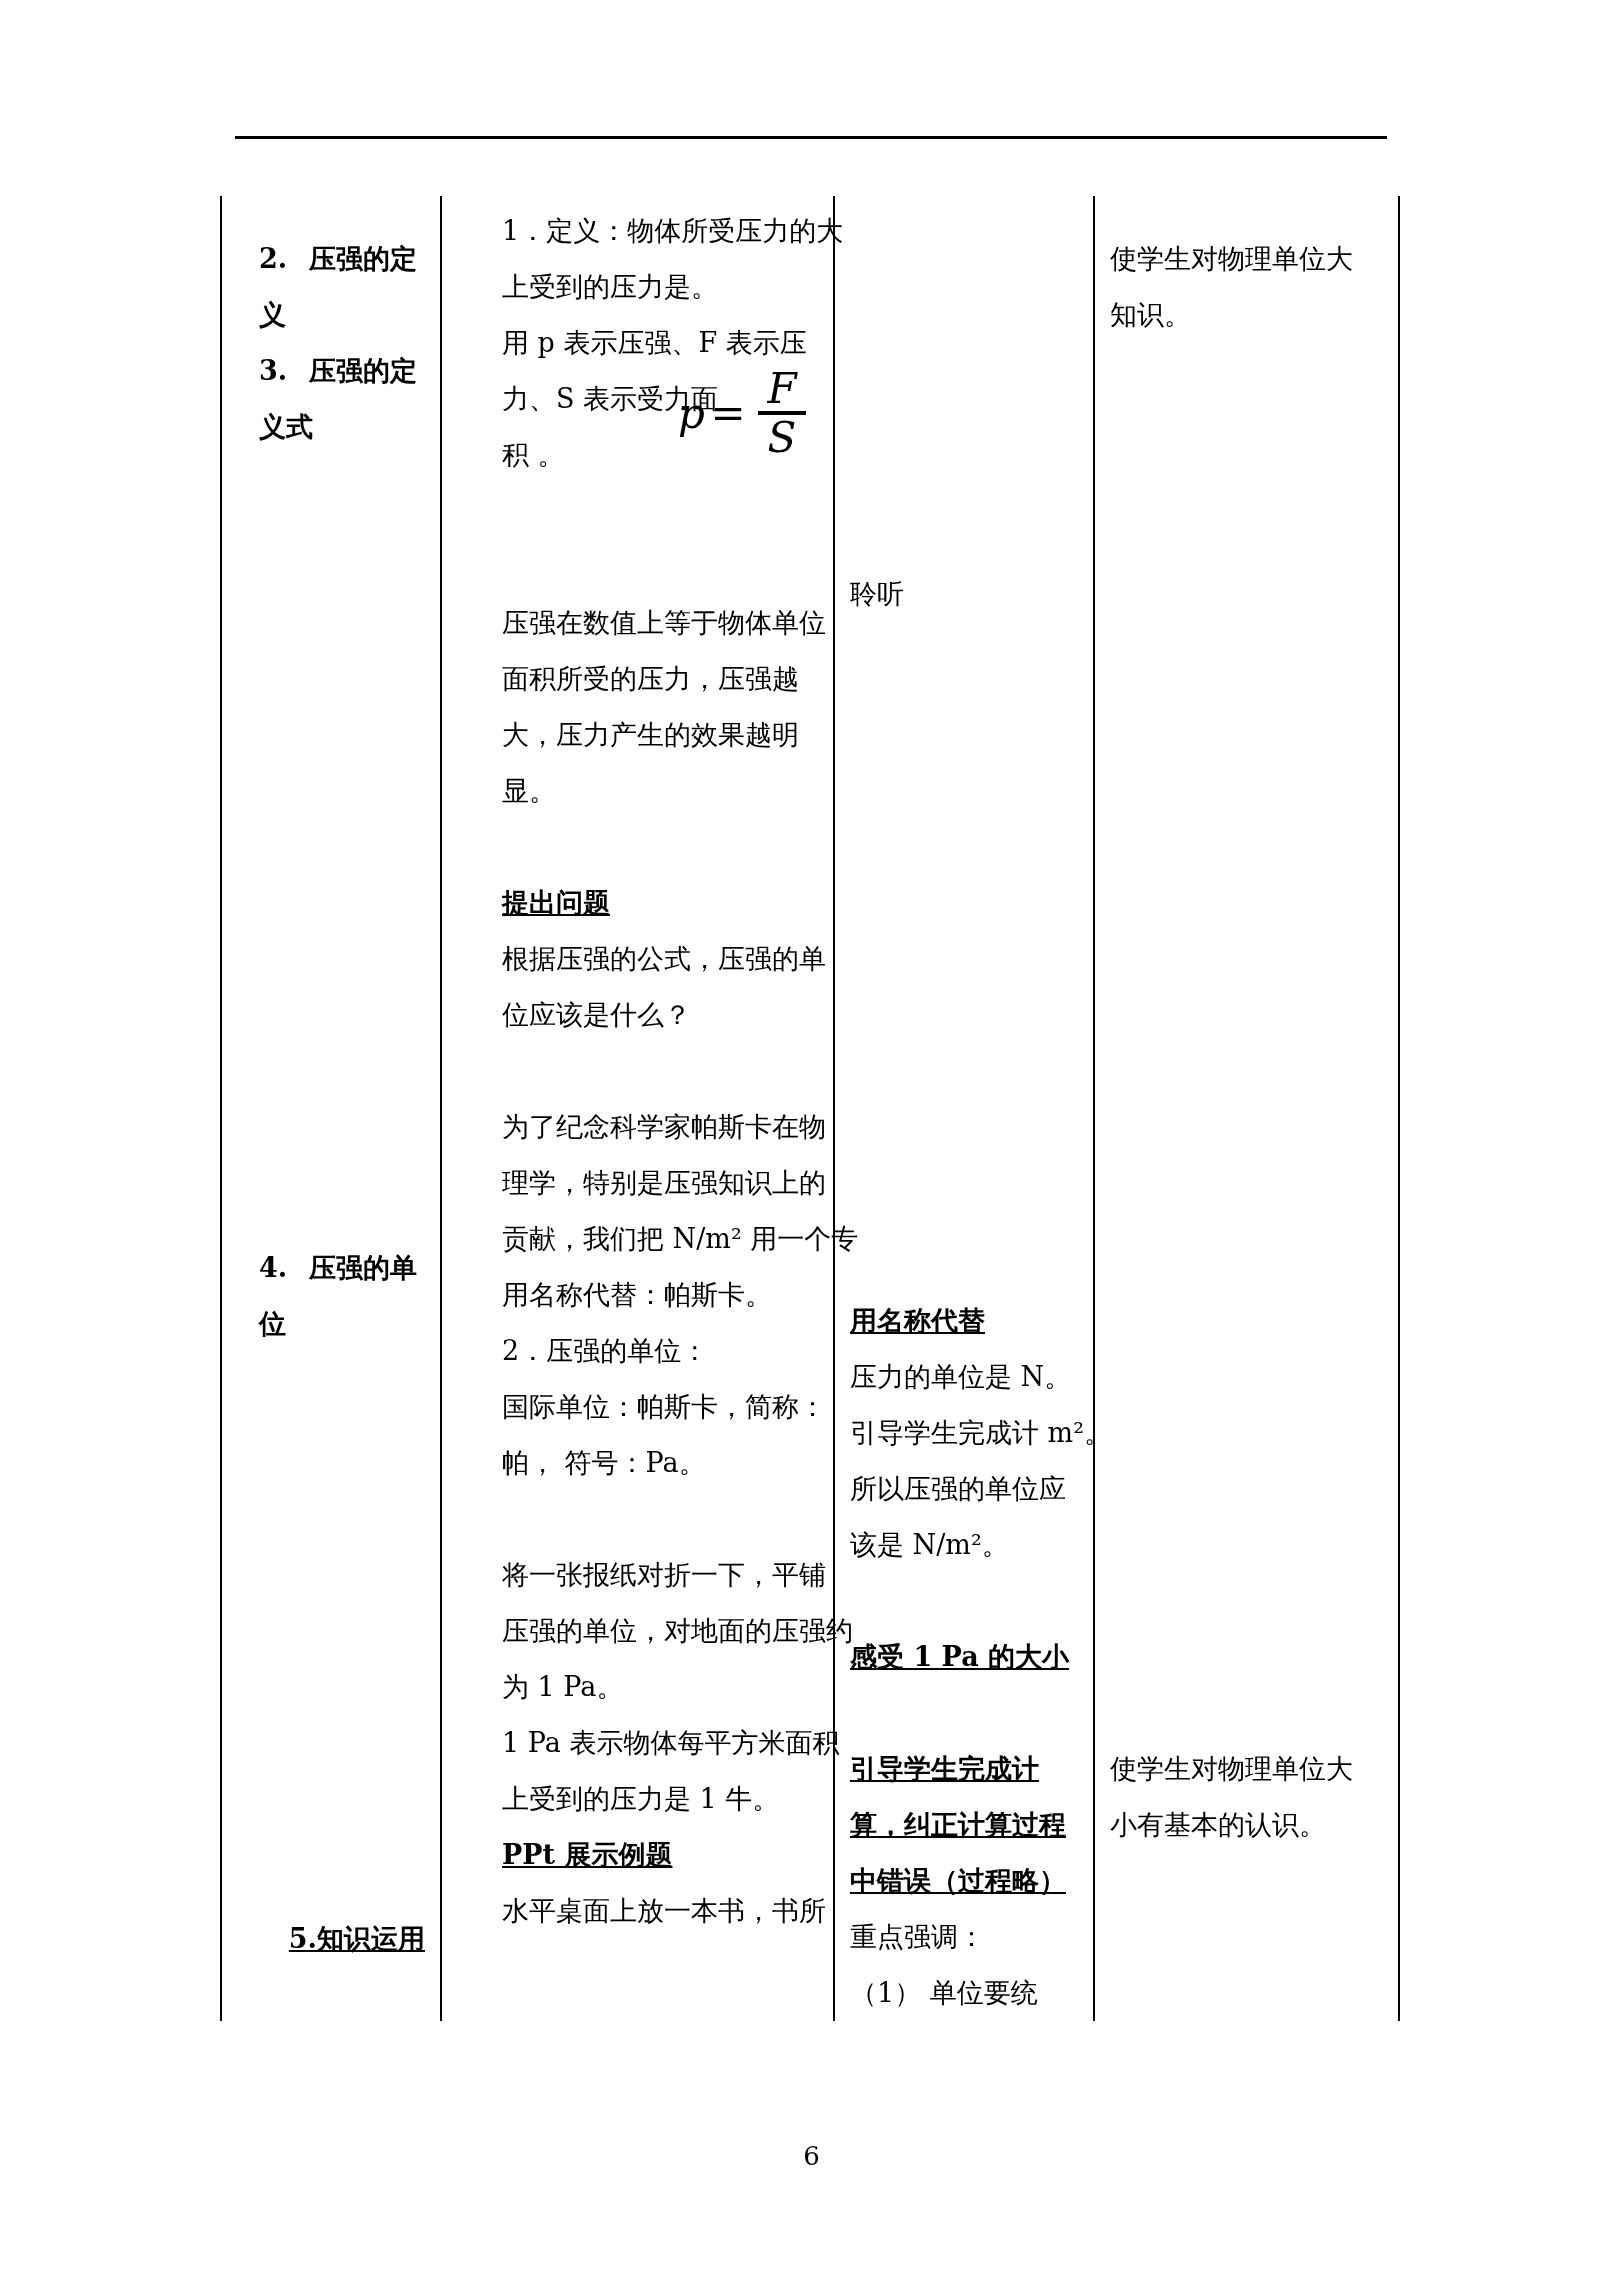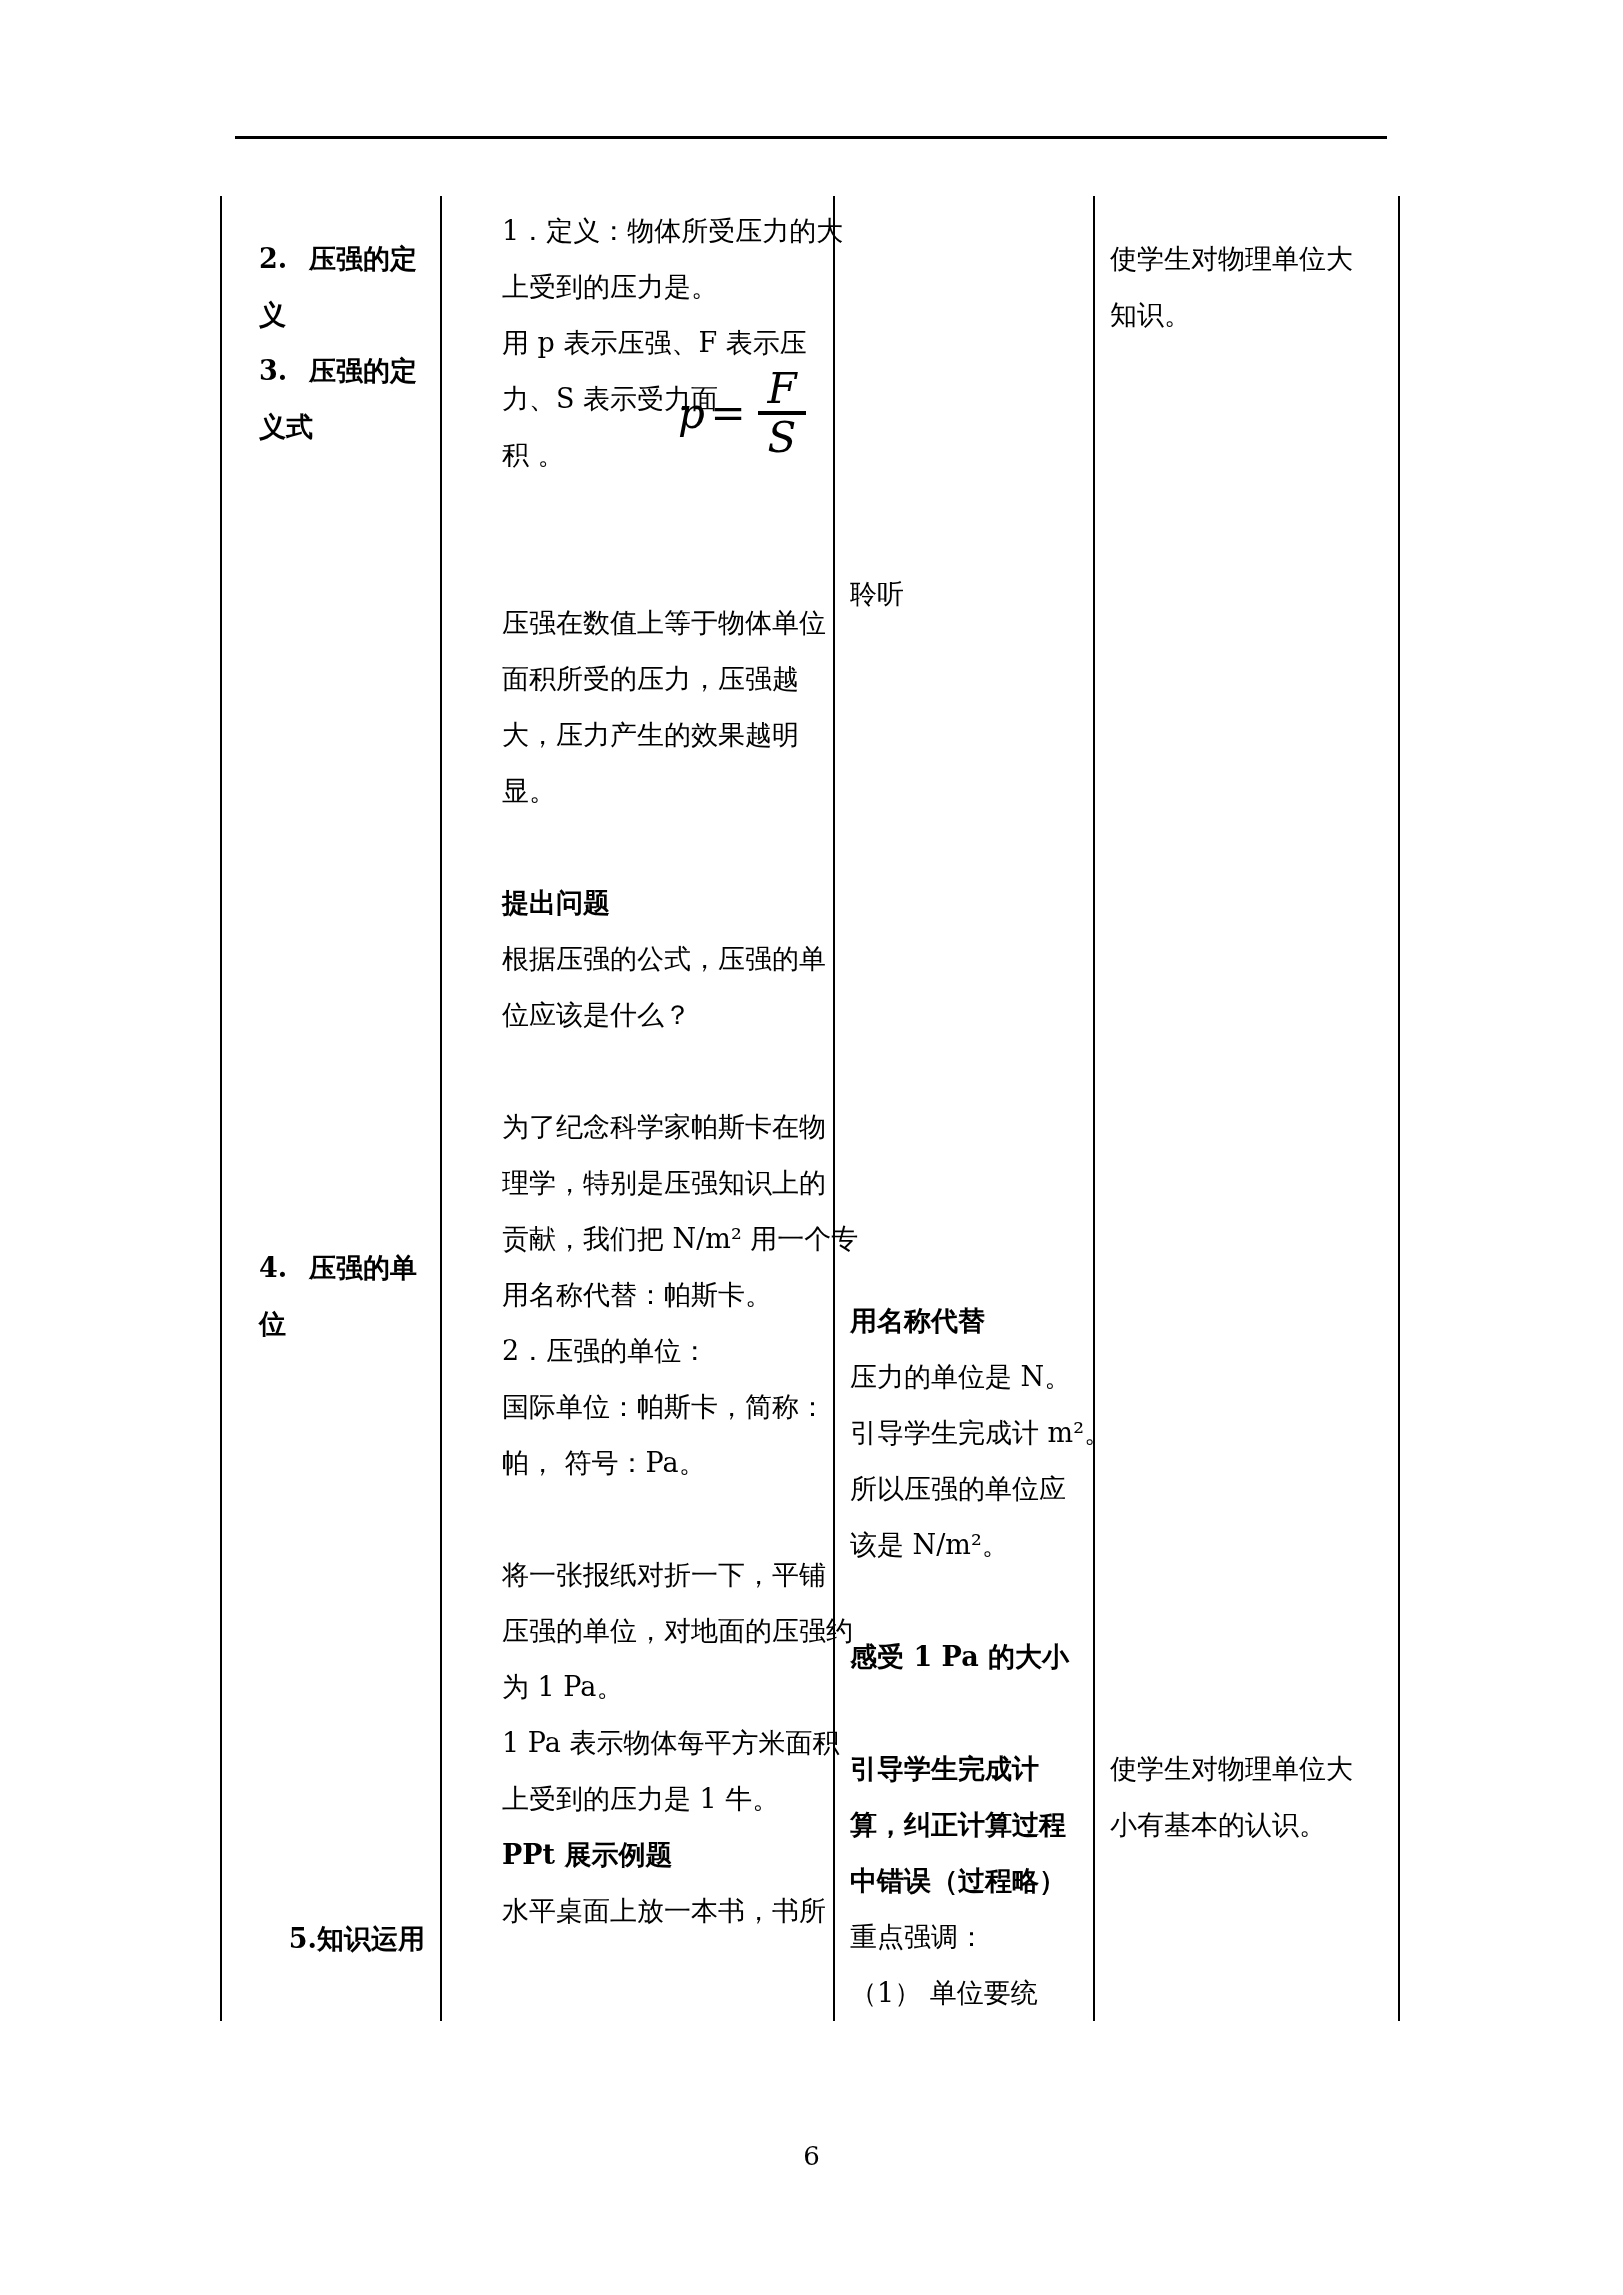--- a/index.html
+++ b/index.html
@@ -39,21 +39,21 @@
 
   .cell-inner{padding:6.8px 15px 0 15px;}
 
   
   .ln{
     font-size:27px;
     line-height:56px;
     letter-spacing:0px;
     white-space:nowrap;
   }
-  .b{font-weight:bold;}
+  .b{font-weight:bold;text-decoration:underline;}
   .gap{height:56px;}
   .gap-h{height:28px;}
   .gap2{height:112px;}
   .c1item{
     font-size:27px;line-height:56px;font-weight:bold;
     padding-left:22px;
   }
   .c1item .num{display:inline-block;width:50px;font-weight:bold;}
 
   

